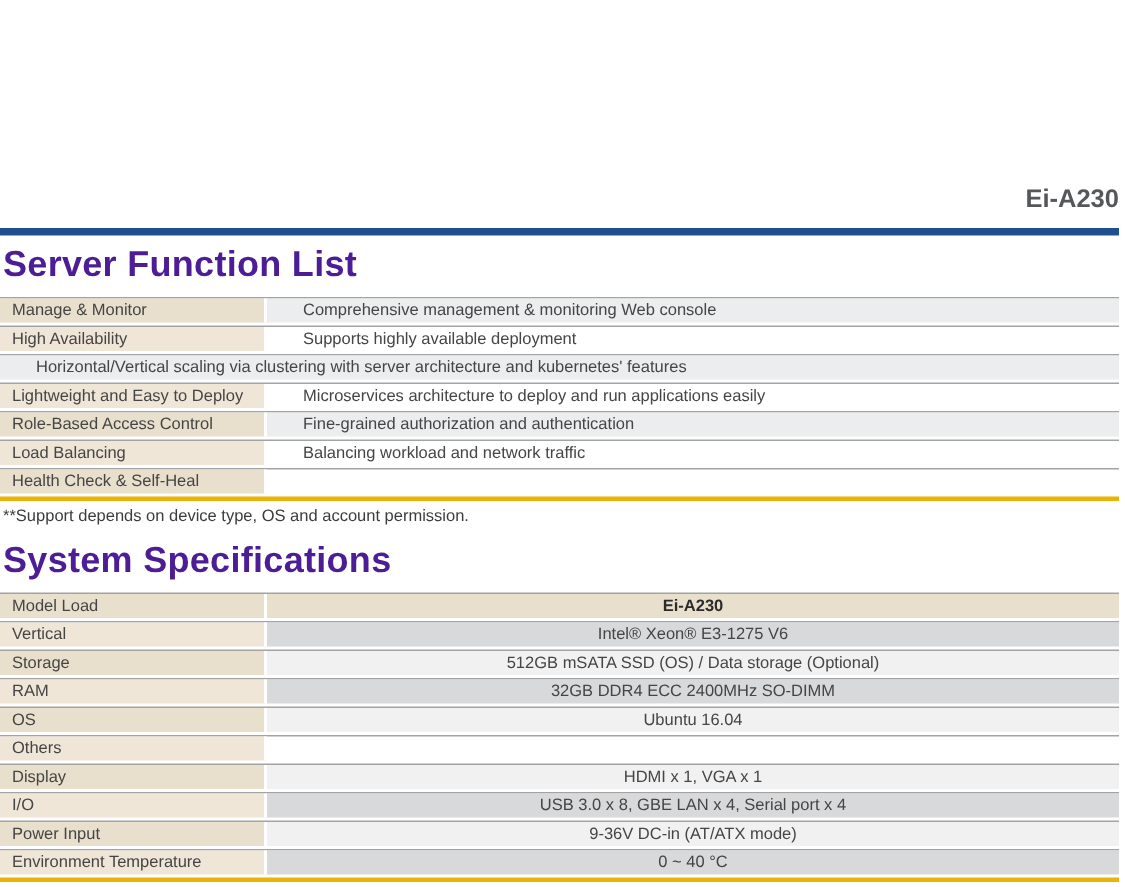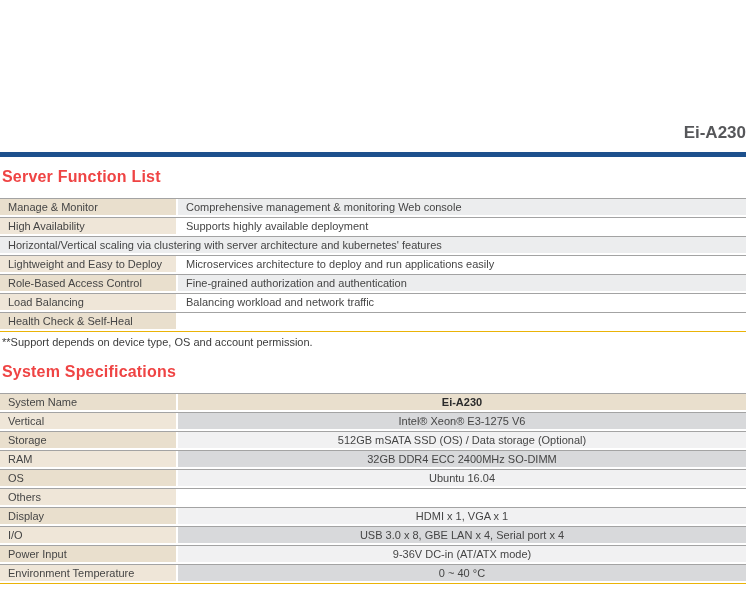--- a/index.html
+++ b/index.html
@@ -4,28 +4,28 @@
 <style>
   * { box-sizing: border-box; margin: 0; padding: 0; }
   html, body { width: 750px; height: 591px; overflow: hidden; background: #ffffff; }
   body { font-family: "Liberation Sans", sans-serif; }
   .page { width: 746px; height: 510px; }
 
   .doc-header { height: 143px; display: flex; align-items: flex-end; justify-content: flex-end; }
   .product-code { font-size: 17px; font-weight: bold; color: #56575a; line-height: 1.1; }
   .title-rule { margin-top: 9px; height: 5px; background: #1d508d; }
 
-  .section-title { margin: 8px 0 0 2px; font-size: 16px; line-height: 24px; font-weight: bold; color: #ef4444; letter-spacing: 0.2px; }
+  .section-title { margin: 8px 0 0 2px; font-size: 24px; line-height: 24px; font-weight: bold; color: #4c1d95; letter-spacing: 0.2px; }
   .section-title.second { margin-top: 12px; }
 
-  .spec-table { margin-top: 9px; border-bottom: 1px solid #eab308; }
+  .spec-table { margin-top: 9px; border-bottom: 3px solid #eab308; }
   .row { display: flex; border-top: 1px solid #a3a3a3; margin-bottom: 2px; height: 17px; }
   .cell { display: flex; align-items: center; font-size: 11px; color: #454545; height: 16px; margin-top: 0; }
   .label { width: 178px; padding-left: 8px; border-right: 2px solid #ffffff; flex: none; }
-  .val { flex: 1; padding-left: 8px; }
+  .val { flex: 1; padding-left: 24px; }
 
   
   .row:nth-child(odd)  .label { background: #e9dfcd; }
   .row:nth-child(even) .label { background: #efe6d8; }
 
   
   .t1 .row:nth-child(odd)  .val { background: #ecedee; }
   .t1 .row:nth-child(even) .val { background: #ffffff; }
 
   
@@ -76,21 +76,21 @@
       <div class="cell label">Health Check &amp; Self-Heal</div>
     </div>
   </div>
 
   <div class="footnote">**Support depends on device type, OS and account permission.</div>
 
   <h1 class="section-title second">System Specifications</h1>
 
   <div class="spec-table t2">
     <div class="row model-row">
-      <div class="cell label">System Name</div>
+      <div class="cell label">Model Load</div>
       <div class="cell val">Ei-A230</div>
     </div>
     <div class="row">
       <div class="cell label">Vertical</div>
       <div class="cell val">Intel® Xeon® E3-1275 V6</div>
     </div>
     <div class="row">
       <div class="cell label">Storage</div>
       <div class="cell val">512GB mSATA SSD (OS) / Data storage (Optional)</div>
     </div>

